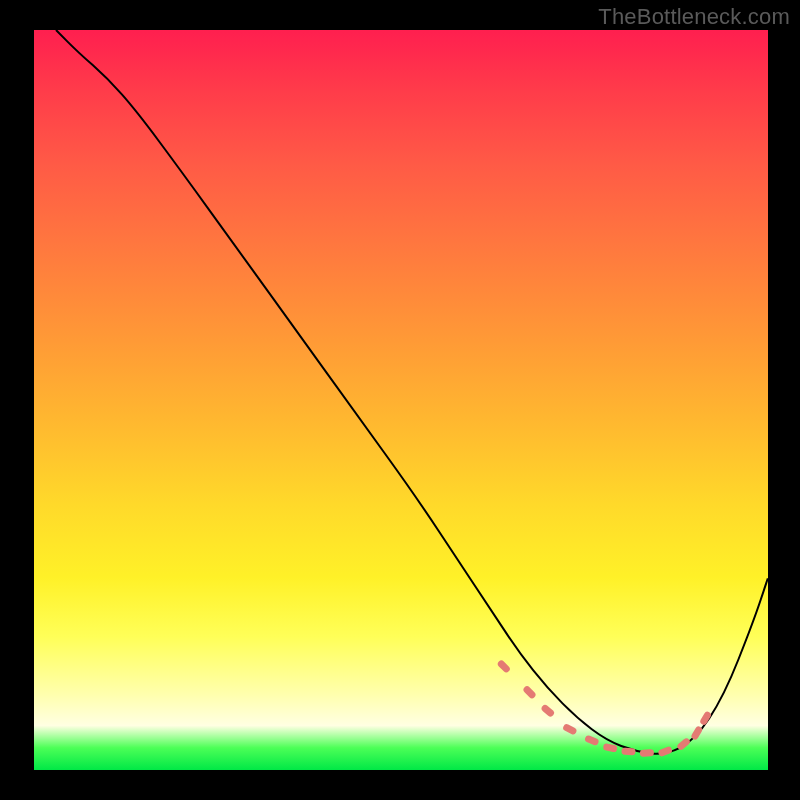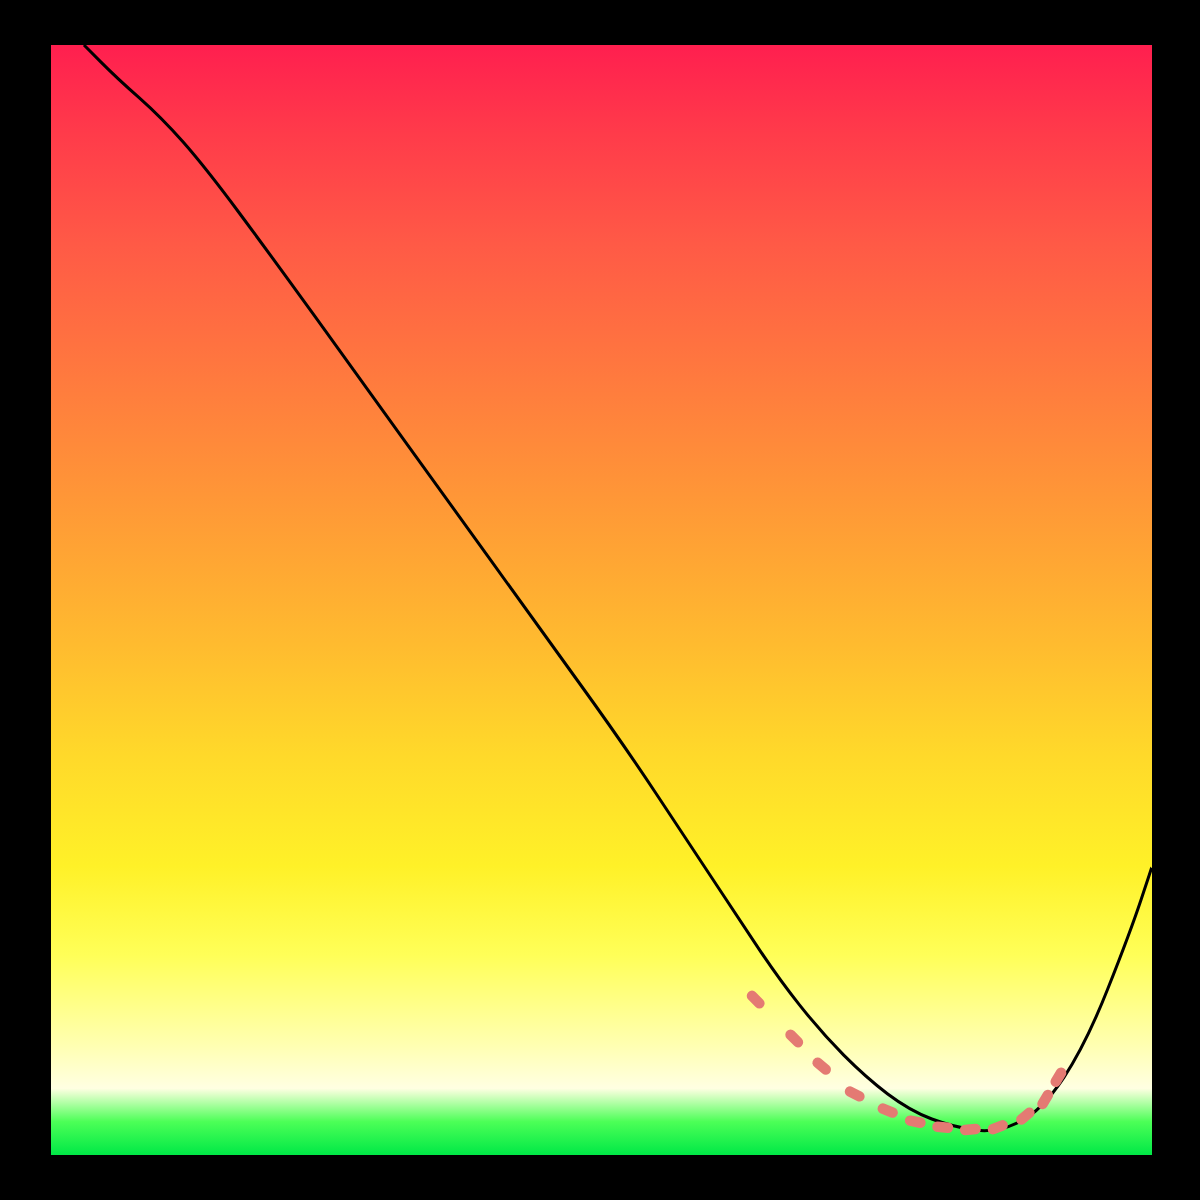--- a/index.html
+++ b/index.html
@@ -66,20 +66,21 @@
   }
   .dash {
     fill: #e47a73;
     stroke: none;
   }
 </style>
 </head>
 <body>
 
 <div class="frame">
+  <div class="watermark">TheBottleneck.com</div>
   <div class="plot">
     <svg viewBox="0 0 734 740">
       <path id="curve-path" class="curve" d="M 22.0 0.0 Q 22.0 0.0 33.0 11.1 Q 44.0 22.2 58.7 35.1 Q 73.4 48.1 88.1 64.7 Q 102.8 81.4 124.8 111.0 Q 146.8 140.6 176.2 181.3 Q 205.5 222.0 234.9 262.7 Q 264.2 303.4 293.6 344.1 Q 323.0 384.8 352.3 425.5 Q 381.7 466.2 403.7 499.5 Q 425.7 532.8 440.4 555.0 Q 455.1 577.2 469.8 599.4 Q 484.4 621.6 499.1 640.1 Q 513.8 658.6 528.5 673.4 Q 543.2 688.2 557.8 699.3 Q 572.5 710.4 587.2 716.0 Q 601.9 721.5 616.6 723.4 Q 631.2 725.2 645.9 717.8 Q 660.6 710.4 675.3 688.2 Q 690.0 666.0 704.6 629.0 Q 719.3 592.0 726.7 569.8 T 734.0 547.6"></path>
       <g id="markers">
           <rect x="462.8" y="632.9" width="14" height="7" rx="3.5" ry="3.5" class="dash" transform="rotate(45.2 469.8 636.4)"></rect>
           <rect x="488.5" y="658.8" width="14" height="7" rx="3.5" ry="3.5" class="dash" transform="rotate(45.2 495.5 662.3)"></rect>
           <rect x="506.8" y="677.3" width="14" height="7" rx="3.5" ry="3.5" class="dash" transform="rotate(40.0 513.8 680.8)"></rect>
           <rect x="528.8" y="695.8" width="14" height="7" rx="3.5" ry="3.5" class="dash" transform="rotate(26.8 535.8 699.3)"></rect>
           <rect x="550.8" y="706.9" width="14" height="7" rx="3.5" ry="3.5" class="dash" transform="rotate(22.0 557.8 710.4)"></rect>
           <rect x="569.2" y="714.3" width="14" height="7" rx="3.5" ry="3.5" class="dash" transform="rotate(11.4 576.2 717.8)"></rect>

